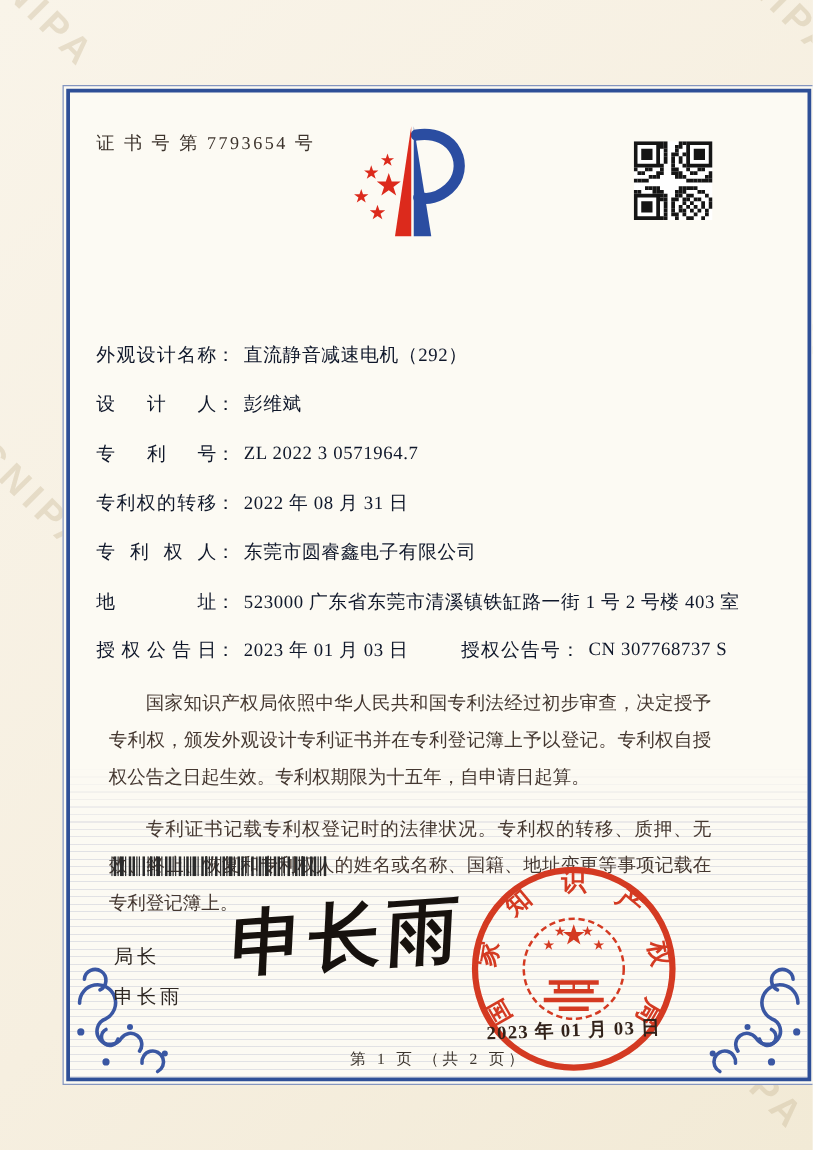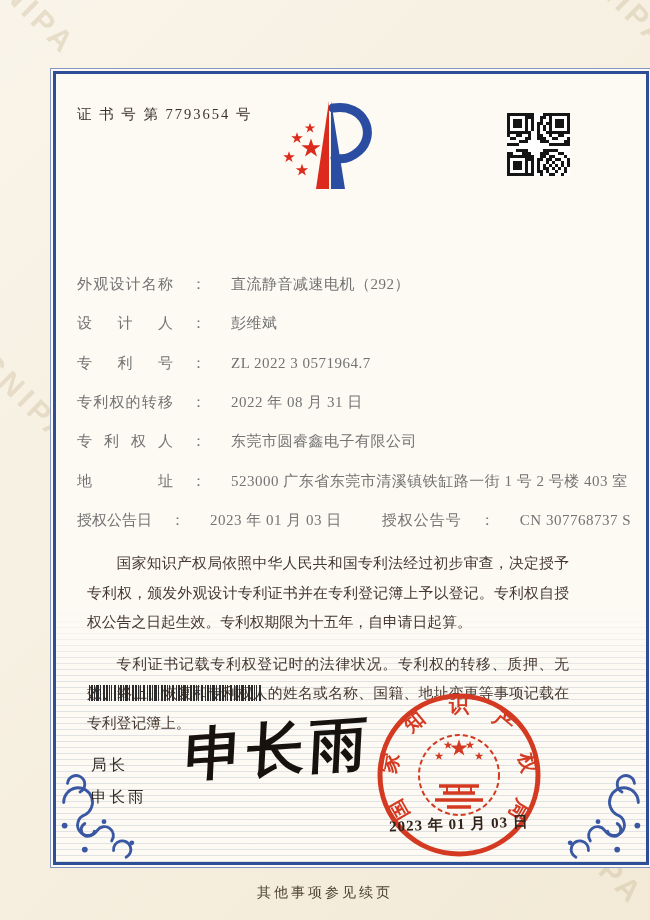--- a/index.html
+++ b/index.html
@@ -20,21 +20,21 @@
   .corner-orn{position:absolute;bottom:5px;width:96px;height:96px;z-index:4;}
   .corner-orn.left{left:5px;}
   .corner-orn.right{right:5px;transform:scaleX(-1);}
   .cert-no{position:absolute;left:26px;top:36px;font-size:14.5px;letter-spacing:2px;
            color:#3c332c;z-index:5;}
   .logo{position:absolute;left:216px;top:26px;width:120px;height:106px;z-index:5;}
   .qr{position:absolute;left:456px;top:44px;width:63px;height:63px;z-index:5;}
   .title{position:absolute;left:0;right:0;top:138px;text-align:center;font-size:31px;
          font-weight:bold;letter-spacing:7px;color:#262019;z-index:5;}
   .fields{position:absolute;left:26px;right:20px;top:196px;z-index:5;}
-  .frow{height:39.3px;display:flex;align-items:center;font-size:15px;color:#737373;gap:18px;}
+  .frow{height:39.3px;display:flex;align-items:center;font-size:15px;color:#0f172a;}
   .flabel{display:inline-block;width:96px;text-align:justify;text-align-last:justify;
           white-space:nowrap;}
   .flabel.auto{width:auto;text-align-last:auto;letter-spacing:1px;}
   .fcolon{margin-right:7px;}
   .fvalue{letter-spacing:0.5px;white-space:nowrap;}
   .pairgap{width:42px;}
   .paras{position:absolute;left:24px;top:468px;width:506px;font-size:14.8px;
          line-height:29.5px;color:#443730;text-align:justify;z-index:5;}
   .paras p{margin:12px;text-indent:2em;}
   .barcode{position:absolute;left:38px;top:616px;width:175px;height:16px;z-index:5;}
@@ -389,16 +389,16 @@
         <use href="#star" x="61.5" y="62.5" width="9" height="9" fill="#d43a22"></use>
         <use href="#star" x="70.5" y="51.5" width="9" height="9" fill="#d43a22"></use>
         <use href="#star" x="92.5" y="51.5" width="9" height="9" fill="#d43a22"></use>
         <use href="#star" x="101.5" y="62.5" width="9" height="9" fill="#d43a22"></use>
         <path d="M66,97 H106 M70,104 H102 M62,111 H110 M74,118 H98" stroke="#d43a22" stroke-width="3.5" fill="none"></path>
         <path d="M74,97 V104 M86,97 V104 M98,97 V104" stroke="#d43a22" stroke-width="2" fill="none"></path>
       </g>
     </svg>
     <div class="seal-date">2023 年 01 月 03 日</div>
 
+    <div class="footer">第 1 页 （共 2 页）</div>
   </div>
 
-  <div class="note">其他事项参见续页</div>
 </div>
 
 </body></html>

